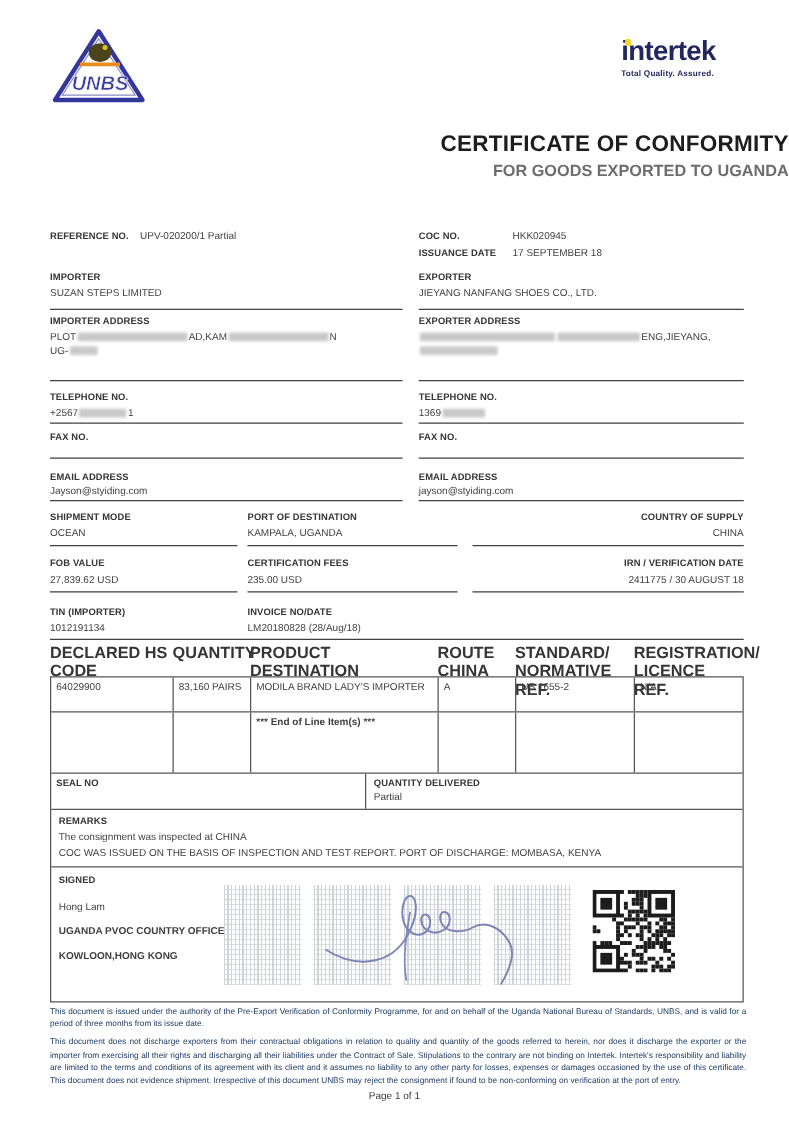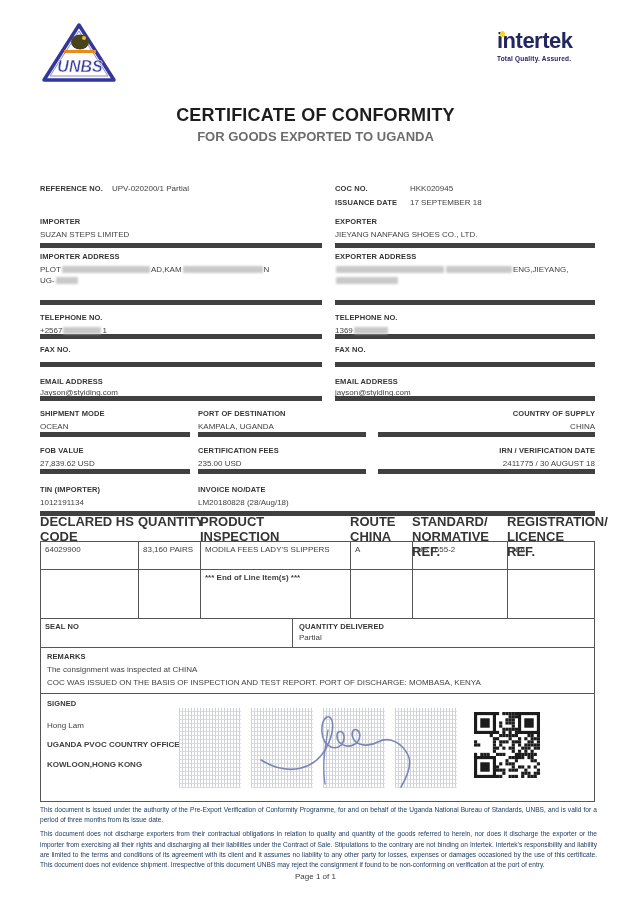--- a/index.html
+++ b/index.html
@@ -9,29 +9,29 @@
   
   .logos{position:absolute;left:0;top:0;width:631px;height:100px;}
   .unbs{position:absolute;left:40px;top:22px;width:78px;height:62px;text-decoration:underline;}
   .intertek{position:absolute;left:497px;top:30px;width:110px;}
   .itk-word{position:relative;display:inline-block;font-weight:bold;font-size:22px;
             letter-spacing:-0.5px;color:#23265f;line-height:1;}
   .itk-dot{position:absolute;left:2.5px;top:0.5px;width:5px;height:6px;
            background:#f5d626;border-radius:45% 55% 50% 50%;}
   .itk-tag{font-size:6.5px;font-weight:bold;color:#23265f;margin-top:3px;letter-spacing:.2px;}
 
-  .title-block{position:absolute;left:0;top:105px;width:631px;text-align:center;}
+  .title-block{position:absolute;left:0;top:105px;width:631px;text-align:right;}
   .title{font-size:18px;font-weight:bold;color:#1d1d1d;letter-spacing:.2px;}
   .subtitle{font-size:13px;font-weight:bold;color:#6d6d6d;margin-top:3px;}
 
   
   .row{position:absolute;left:40px;width:555px;display:flex;align-items:stretch;}
   .col-l{width:282px;margin-right:13px;position:relative;}
   .col-r{width:260px;position:relative;}
-  .underlined{border-bottom:5px solid #404040;}
+  .underlined{border-bottom:1px solid #404040;}
   .lbl{font-size:7.5px;font-weight:bold;color:#353535;letter-spacing:.1px;}
   .val{font-size:8px;color:#3f3f3f;margin-top:4px;}
   .pair{display:flex;margin-bottom:5px;}
   .pair .lbl{width:72px;}
   .pair .val{margin-top:0;}
   .pair-r .lbl{width:75px;}
   .redact{display:inline-block;height:7px;background:#c9c9c9;filter:blur(1.3px);
           border-radius:1px;vertical-align:middle;margin:0 1px;}
   .c3a{width:150px;margin-right:8px;position:relative;}
   .c3b{width:168px;margin-right:12px;position:relative;}
@@ -224,33 +224,33 @@
     <div class="c3b">
       <div class="lbl">INVOICE NO/DATE</div>
       <div class="val">LM20180828 (28/Aug/18)</div>
     </div>
     <div class="c3c"></div>
   </div>
 
   <div class="thead">
     <div class="th w1">DECLARED HS CODE</div>
     <div class="th w2">QUANTITY</div>
-    <div class="th w3">PRODUCT INSPECTION</div>
+    <div class="th w3">PRODUCT DESTINATION</div>
     <div class="th w4">ROUTE CHINA</div>
     <div class="th w5">STANDARD/
 NORMATIVE REF.</div>
     <div class="th w6">REGISTRATION/
 LICENCE REF.</div>
   </div>
 
   <div class="grid">
     <div class="grow bline" style="height:27px">
       <div class="gcell w1">64029900</div>
       <div class="gcell w2">83,160  PAIRS</div>
-      <div class="gcell w3">MODILA FEES LADY'S SLIPPERS</div>
+      <div class="gcell w3">MODILA BRAND LADY'S IMPORTER</div>
       <div class="gcell w4">A</div>
       <div class="gcell w5">US 1655-2</div>
       <div class="gcell w6">N/A</div>
     </div>
     <div class="grow bline" style="height:48px">
       <div class="gcell w1"></div>
       <div class="gcell w2"></div>
       <div class="gcell w3 endline">*** End of Line Item(s) ***</div>
       <div class="gcell w4"></div>
       <div class="gcell w5"></div>

